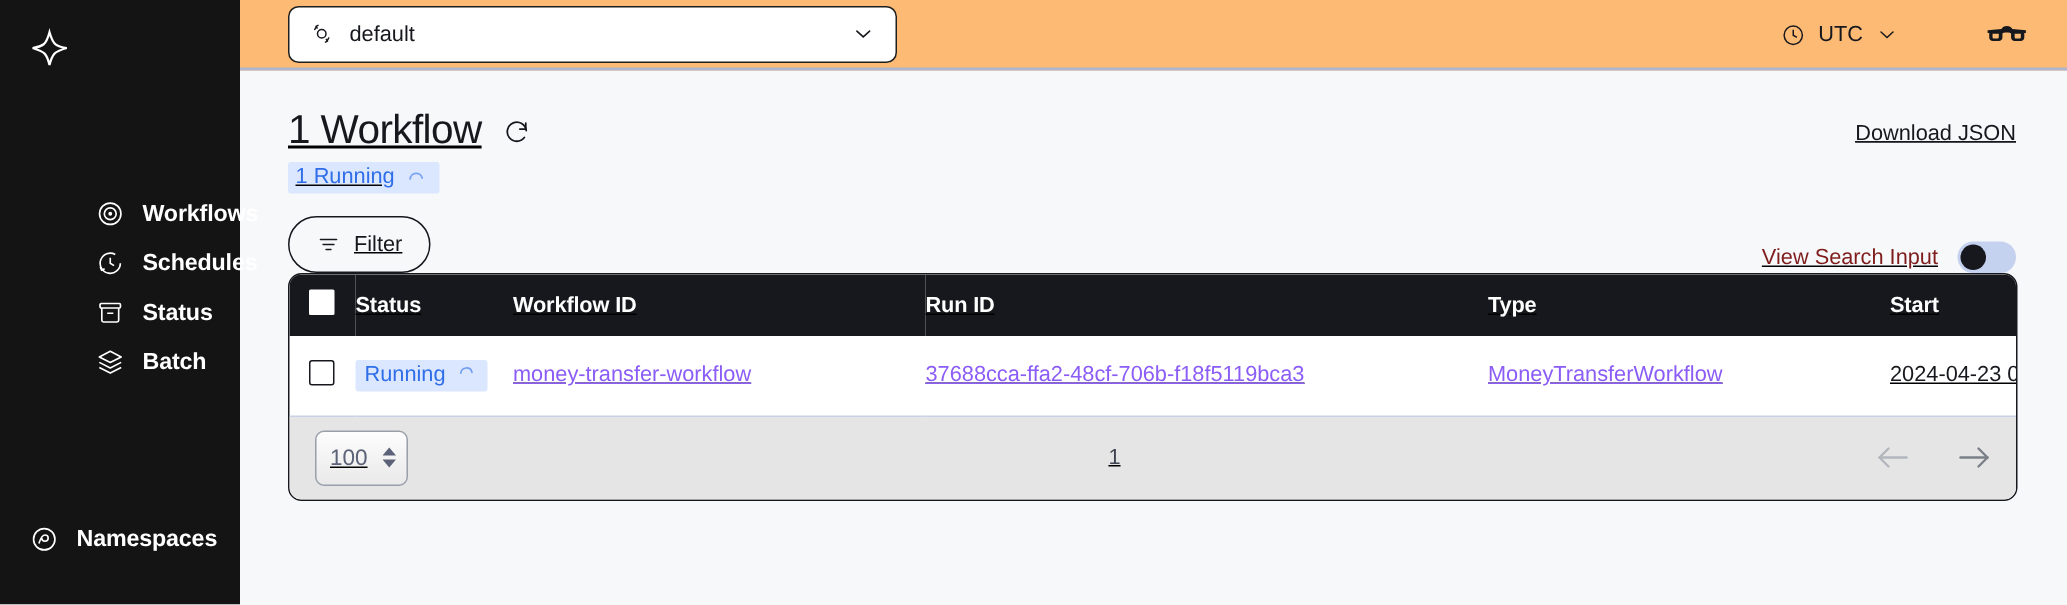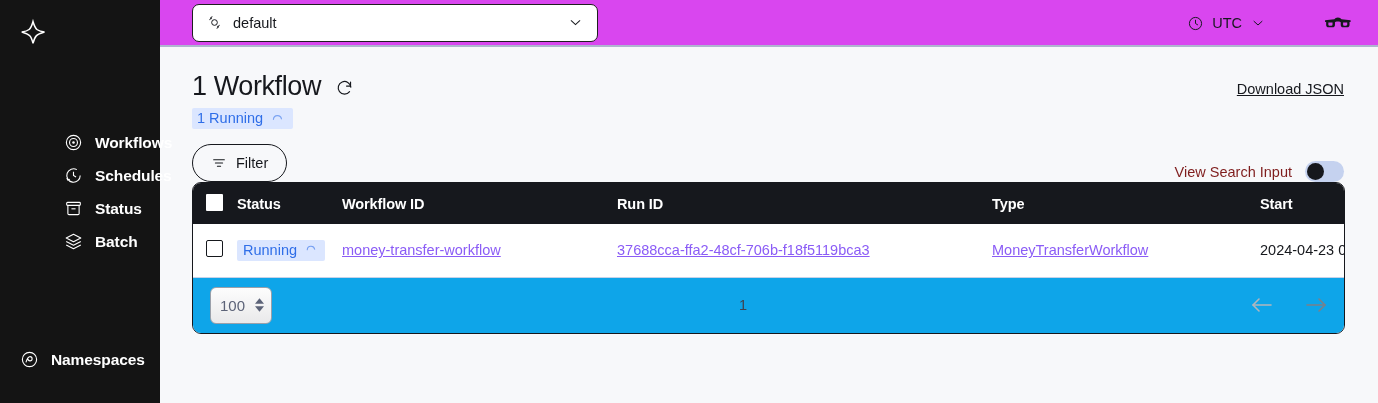--- a/index.html
+++ b/index.html
@@ -35,21 +35,21 @@
   .nav-item .nav-label {
     font-size: 15.5px; font-weight: 700; letter-spacing: -0.1px; color: #ffffff;
     white-space: nowrap;
   }
 
   
   .main { flex: 1 1 auto; display: flex; flex-direction: column; background: #f7f8fa; min-width: 0; }
 
   .topbar {
     height: 47px; flex: 0 0 47px;
-    background: #d946ef;
+    background: #fdba74;
     border-bottom: 2px solid #aeb5cf;
     display: flex; align-items: center;
     padding: 0 18px 0 32px;
     position: relative;
   }
   .ns-select {
     width: 406px; height: 38px;
     border: 1px solid #1f1f1f; border-radius: 7px;
     background: #ffffff;
     display: flex; align-items: center;
@@ -59,21 +59,21 @@
   .ns-select .ns-label { font-size: 14.5px; color: #16181d; flex: 1 1 auto; }
   .topbar-right { margin-left: auto; display: flex; align-items: flex-end; gap: 0px; }
   .tz-btn {
     display: flex; align-items: center; gap: 8px;
     padding: 6px 10px; cursor: pointer; border-radius: 6px;
   }
   .tz-btn .tz-label { font-size: 14.5px; color: #16181d; }
   .glasses-btn { margin-left: 40px; padding: 6px 8px; cursor: pointer; display:flex; align-items:center;}
 
   
-  .content { flex: 1 1 auto; padding: 0 34px 0 32px; position: relative; }
+  .content { flex: 1 1 auto; padding: 0 34px 0 32px; position: relative; text-decoration: underline; }
 
   .head-row {
     display: flex; align-items: flex-start;
     padding-top: 26px;
   }
   .title-block { display: flex; align-items: center; gap: 14px; }
   .page-title {
     font-size: 27px; font-weight: 400; color: #16181d; letter-spacing: -0.4px;
     line-height: 1;
   }
@@ -152,21 +152,21 @@
     display: inline-flex; align-items: center; gap: 8px;
     background: #dbe6ff; color: #2f6ee8;
     font-size: 14.5px; padding: 2px 8px 3px 6px;
     border-radius: 2px; cursor: pointer;
   }
   .start-cell { white-space: nowrap; overflow: hidden; }
 
   
   .table-footer {
     height: 55px; display: flex; align-items: center;
-    padding: 0 16px 0 17px; background: #0ea5e9;
+    padding: 0 16px 0 17px; background: #e5e5e5;
   }
   .page-size-select {
     width: 62px; height: 37px;
     border: 1px solid #9aa0aa; border-radius: 6px;
     background: linear-gradient(#fdfdfd,#e9e9ea);
     display: flex; align-items: center; justify-content: space-between;
     padding: 0 7px 0 9px; cursor: pointer;
     font-size: 15px; color: #5c6378;
   }
   .spin-arrows { display: flex; flex-direction: column; gap: 2px; align-items:center; }

